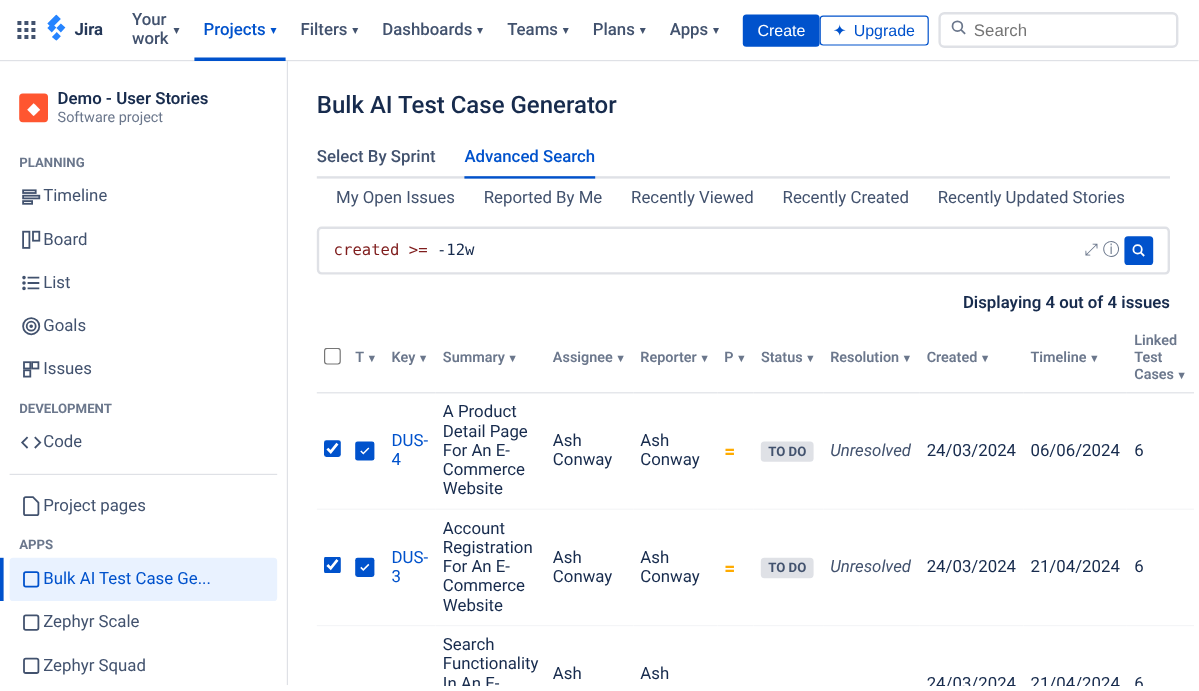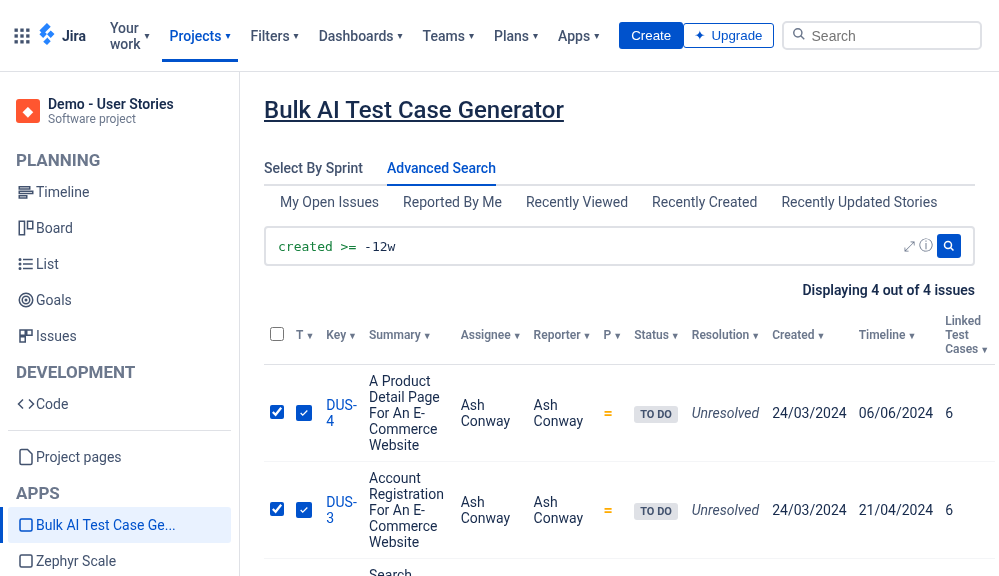--- a/index.html
+++ b/index.html
@@ -1,19 +1,19 @@
 <!DOCTYPE html>
 <html><head>
   <meta charset="utf-8">
   <style>
     * { box-sizing: border-box; margin: 0; padding: 0; }
     body { font-family: -apple-system, BlinkMacSystemFont, 'Segoe UI', Roboto, sans-serif; font-size: 14px; color: #172B4D; background: #fff; }
     
     
-    .topnav { display: flex; align-items: center; height: 72px; padding: 0 12px; border-bottom: 1px solid #DFE1E6; }
+    .topnav { display: flex; align-items: center; height: 51px; padding: 0 12px; border-bottom: 1px solid #DFE1E6; }
     .apps-icon { width: 24px; height: 24px; display: flex; align-items: center; justify-content: center; cursor: pointer; margin-right: 4px; }
     .logo { display: flex; align-items: center; font-weight: 700; color: #253858; margin-right: 16px; }
     .logo-icon { color: #2684FF; margin-right: 4px; }
     .nav-items { display: flex; align-items: center; gap: 4px; }
     .nav-item { display: flex; align-items: center; padding: 4px 8px; cursor: pointer; border-radius: 3px; font-weight: 500; color: #42526E; }
     .nav-item.active { color: #0052CC; box-shadow: inset 0 -3px 0 #0052CC; border-radius: 0; padding-bottom: 18px; padding-top: 18px; }
     .chevron { margin-left: 4px; font-size: 10px; }
     .create-btn { background: #0052CC; color: #fff; padding: 6px 12px; border: none; border-radius: 3px; font-weight: 500; cursor: pointer; margin-left: 8px; }
     .nav-right { margin-left: auto; display: flex; align-items: center; gap: 8px; }
     .upgrade-btn { display: flex; align-items: center; gap: 6px; padding: 4px 10px; border: 1.5px solid #0052CC; border-radius: 3px; color: #0052CC; font-weight: 500; cursor: pointer; background: #fff; }
@@ -23,38 +23,38 @@
     
     
     .layout { display: flex; height: calc(100vh - 56px); }
     
     
     .sidebar { width: 240px; border-right: 1px solid #DFE1E6; padding: 16px 8px; overflow-y: auto; display: flex; flex-direction: column; }
     .project-header { display: flex; align-items: center; padding: 8px; margin-bottom: 8px; }
     .project-icon { width: 24px; height: 24px; background: #FF5630; border-radius: 3px; display: flex; align-items: center; justify-content: center; color: #fff; font-size: 14px; margin-right: 8px; }
     .project-title { font-weight: 600; font-size: 14px; }
     .project-sub { font-size: 12px; color: #6B778C; }
-    .section-label { font-size: 17px; font-weight: 700; color: #6B778C; padding: 8px 8px 4px; text-transform: uppercase; }
+    .section-label { font-size: 11px; font-weight: 700; color: #6B778C; padding: 8px 8px 4px; text-transform: uppercase; }
     .side-item { display: flex; align-items: center; padding: 8px; border-radius: 3px; cursor: pointer; color: #42526E; gap: 0; }
     .side-item.active { background: #E9F2FF; color: #0052CC; position: relative; }
     .side-item.active::before { content: ''; position: absolute; left: -8px; top: 0; bottom: 0; width: 3px; background: #0052CC; }
     .side-icon { width: 20px; height: 20px; display: flex; align-items: center; justify-content: center; flex-shrink: 0; }
     .side-text { white-space: nowrap; overflow: hidden; text-overflow: ellipsis; }
     
     
     .main { flex: 1; padding: 24px; overflow-y: auto; }
-    .page-title { font-size: 24px; font-weight: 500; margin-bottom: 28px; text-decoration: underline; }
+    .page-title { font-size: 20px; font-weight: 500; margin-bottom: 16px; }
     .tabs { display: flex; border-bottom: 2px solid #DFE1E6; margin-bottom: 0; }
     .tab { padding: 8px 0; margin-right: 24px; cursor: pointer; color: #42526E; font-weight: 500; }
     .tab.active { color: #0052CC; border-bottom: 2px solid #0052CC; margin-bottom: -2px; }
     .filter-links { display: flex; gap: 24px; padding: 8px 16px; font-size: 14px; }
     .filter-link { color: #42526E; cursor: pointer; }
     .jql-bar { display: flex; align-items: center; border: 2px solid #DFE1E6; border-radius: 4px; padding: 6px 12px; margin: 8px 0 16px; }
     .jql-code { font-family: 'SFMono-Regular', Consolas, monospace; font-size: 13px; flex: 1; }
-    .jql-op { color: #15803d; }
+    .jql-op { color: #7f1d1d; }
     .jql-icons { display: flex; gap: 4px; align-items: center; }
     .jql-search { background: #0052CC; color: #fff; width: 24px; height: 24px; border-radius: 3px; display: flex; align-items: center; justify-content: center; cursor: pointer; }
     .count-text { text-align: right; font-weight: 600; font-size: 14px; margin-bottom: 8px; }
     
     
     table { width: 100%; border-collapse: collapse; }
     th { text-align: left; padding: 8px 6px; font-weight: 600; font-size: 12px; color: #6B778C; border-bottom: 1px solid #DFE1E6; }
     th .sort { color: #6B778C; font-size: 9px; margin-left: 2px; }
     td { padding: 8px 6px; border-bottom: 1px solid #F4F5F7; font-size: 14px; vertical-align: middle; }
     .cb { width: 14px; height: 14px; cursor: pointer; accent-color: #0052CC; }

